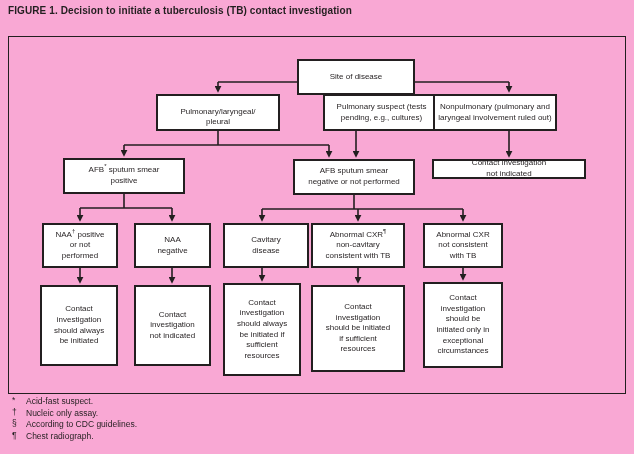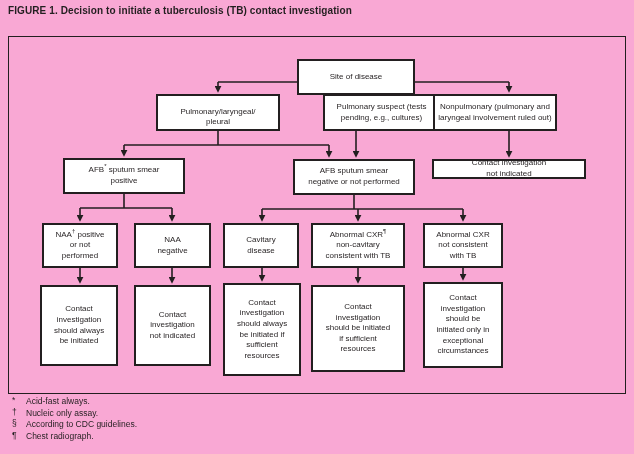--- a/index.html
+++ b/index.html
@@ -29,21 +29,21 @@
   
   .n-site      { left:288px; top:10px;  width:118px; height:36px;margin-top:12px; }
   .n-pulm      { left:147px; top:57px;  width:124px; height:37px;align-items:flex-end; }
   .n-suspect   { left:289px; top:57px;  width:117px; height:37px;margin-left:25px; }
   .n-nonpulm   { left:424px; top:57px;  width:124px; height:37px; }
   .n-afbpos    { left:54px;  top:121px; width:122px; height:36px; }
   .n-afbneg    { left:284px; top:122px; width:122px; height:36px; }
   .n-cinotind  { left:423px; top:122px; width:154px; height:20px; }
   .n-naapos    { left:33px;  top:186px; width:76px;  height:45px; }
   .n-naaneg    { left:125px; top:186px; width:77px;  height:45px; }
-  .n-cavitary  { left:214px; top:186px; width:76px;  height:45px; }
+  .n-cavitary  { left:214px; top:186px; width:86px;  height:45px; }
   .n-cxrnc     { left:302px; top:186px; width:94px;  height:45px; }
   .n-cxrnot    { left:414px; top:186px; width:80px;  height:45px; }
   .n-o1        { left:31px;  top:248px; width:78px;  height:81px; }
   .n-o2        { left:125px; top:248px; width:77px;  height:81px; }
   .n-o3        { left:214px; top:246px; width:78px;  height:93px; }
   .n-o4        { left:302px; top:248px; width:94px;  height:87px; }
   .n-o5        { left:414px; top:245px; width:80px;  height:86px; }
   .footnotes { position:absolute; left:12px; top:396px; }
   .fn-row { display:flex; font-size:8.5px; line-height:11.5px; }
   .fn-sym { width:14px; flex:0 0 14px; position:relative; top:-1px; font-size:8.5px; }
@@ -191,21 +191,21 @@
 initiated only in
 exceptional
 circumstances</div>
     </div>
 
   </div>
 
   <div class="footnotes">
     <div class="fn-row">
       <span class="fn-sym">*</span>
-      <span class="fn-text">Acid-fast always.</span>
+      <span class="fn-text">Acid-fast suspect.</span>
     </div>
     <div class="fn-row">
       <span class="fn-sym">†</span>
       <span class="fn-text">Nucleic only assay.</span>
     </div>
     <div class="fn-row">
       <span class="fn-sym">§</span>
       <span class="fn-text">According to CDC guidelines.</span>
     </div>
     <div class="fn-row">

